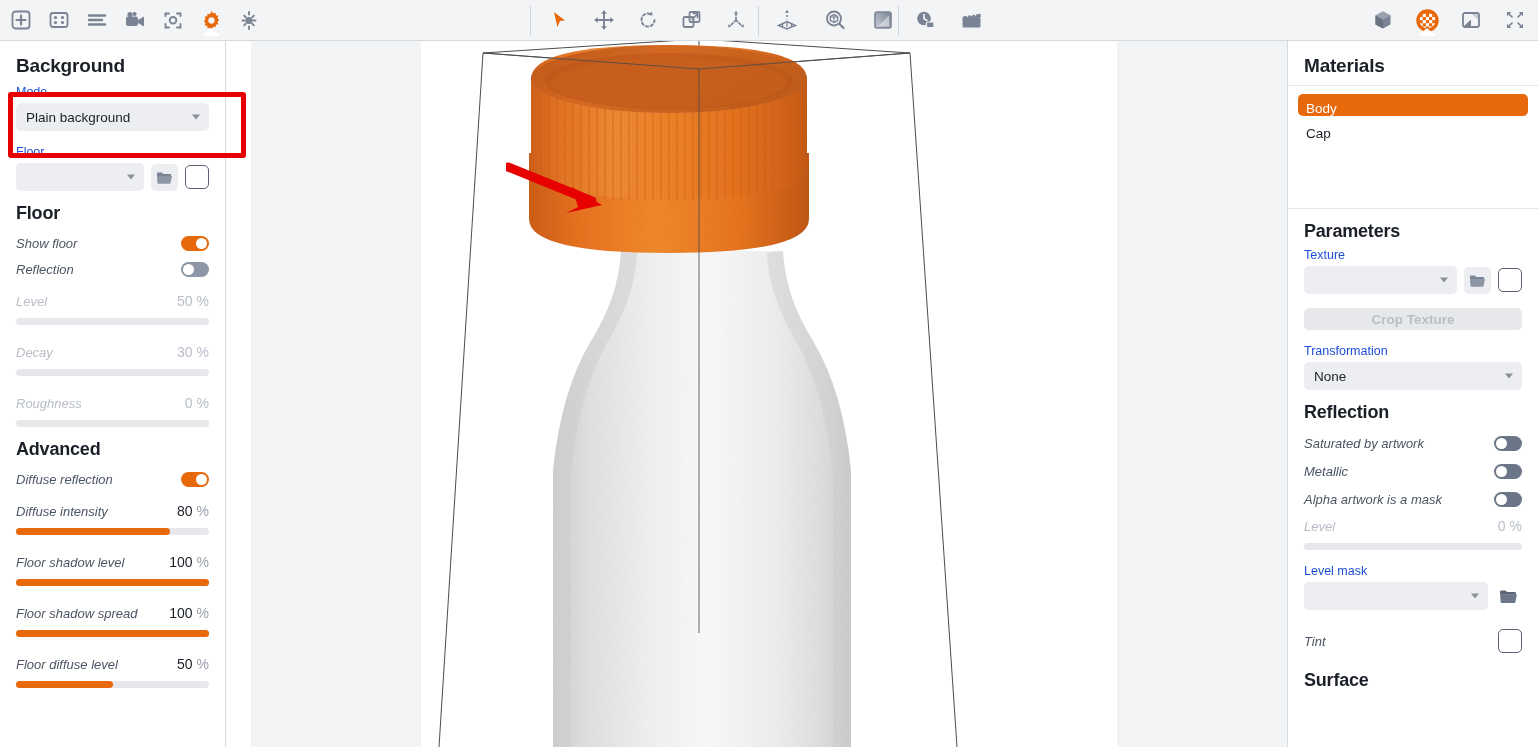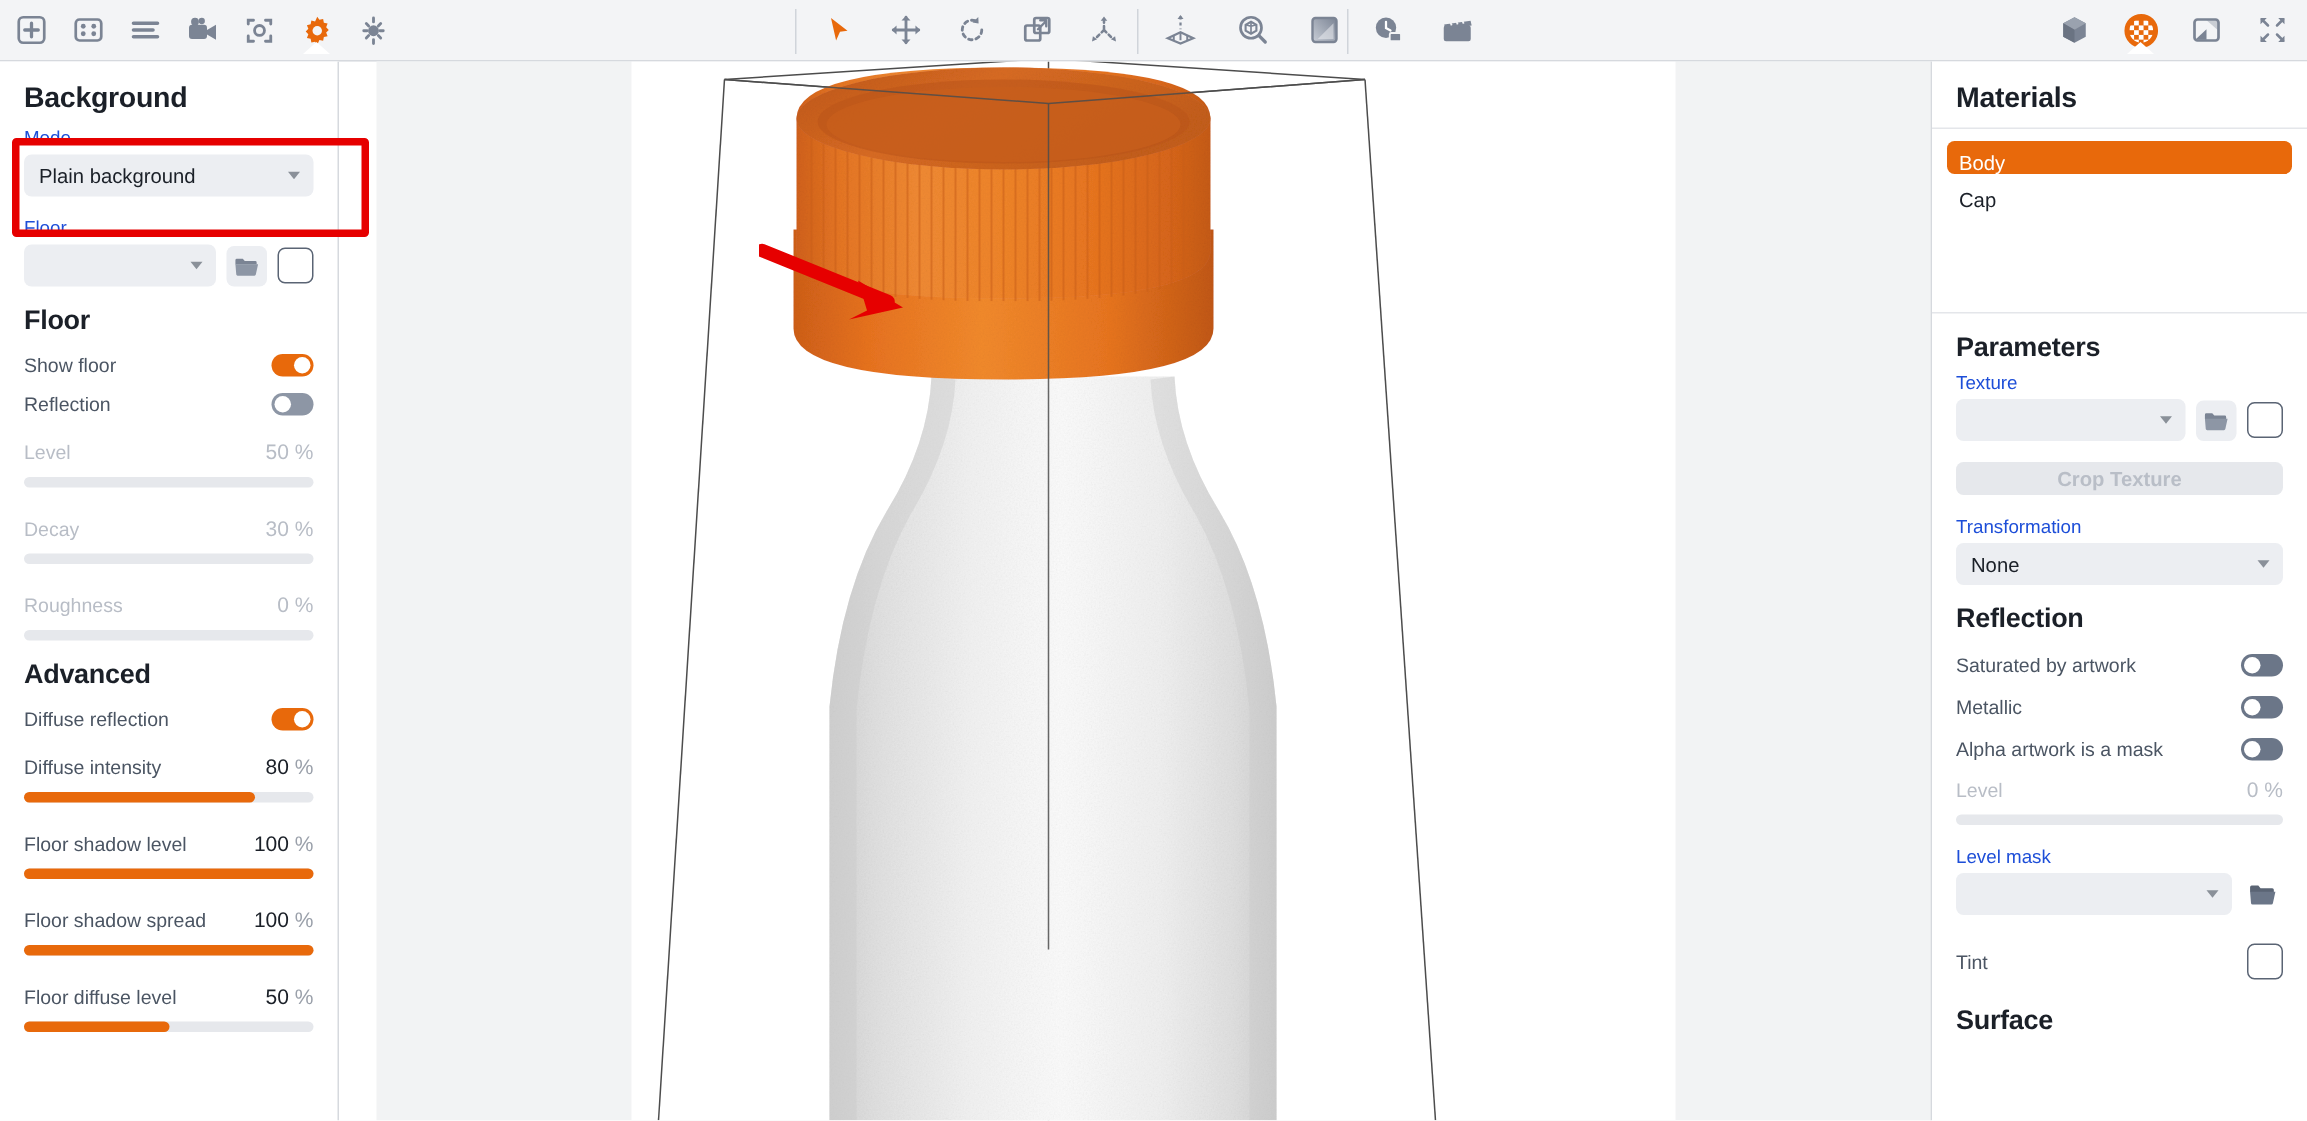--- a/index.html
+++ b/index.html
@@ -67,21 +67,21 @@
     letter-spacing: -0.2px;
   }
   .field-label {
     font-size: 12.5px; color: #1d4ed8; padding: 0 16px;
     margin-bottom: 4px;
   }
   .row {
     display: flex; align-items: center; justify-content: space-between;
     padding: 0 16px; height: 26px;
   }
-  .row-label { font-size: 13px; color: #4b5563; }
+  .row-label { font-size: 13px; color: #4b5563; font-style: italic; }
   .row-label.dim { color: #b8bdc6; }
   .row-val { font-size: 14px; color: #1b2028; }
   .row-val .unit { color: #9aa0aa; }
   .row-val.dim, .row-val.dim .unit { color: #b8bdc6; }
 
   .select {
     position: relative;
     margin: 0 16px; height: 28px;
     background: #eceef2; border-radius: 5px;
     display: flex; align-items: center;

